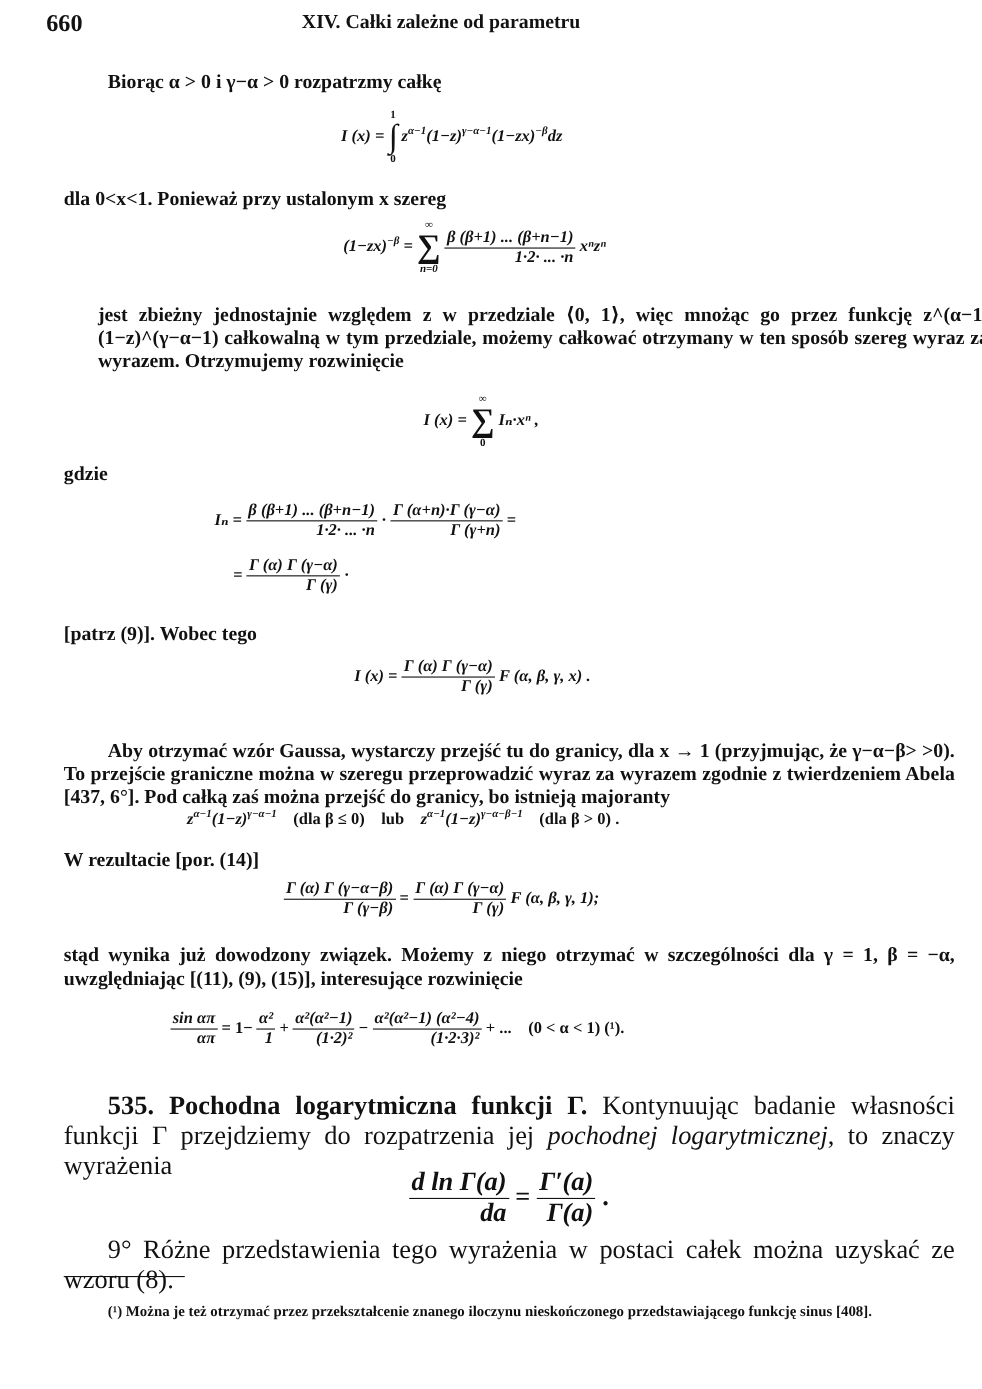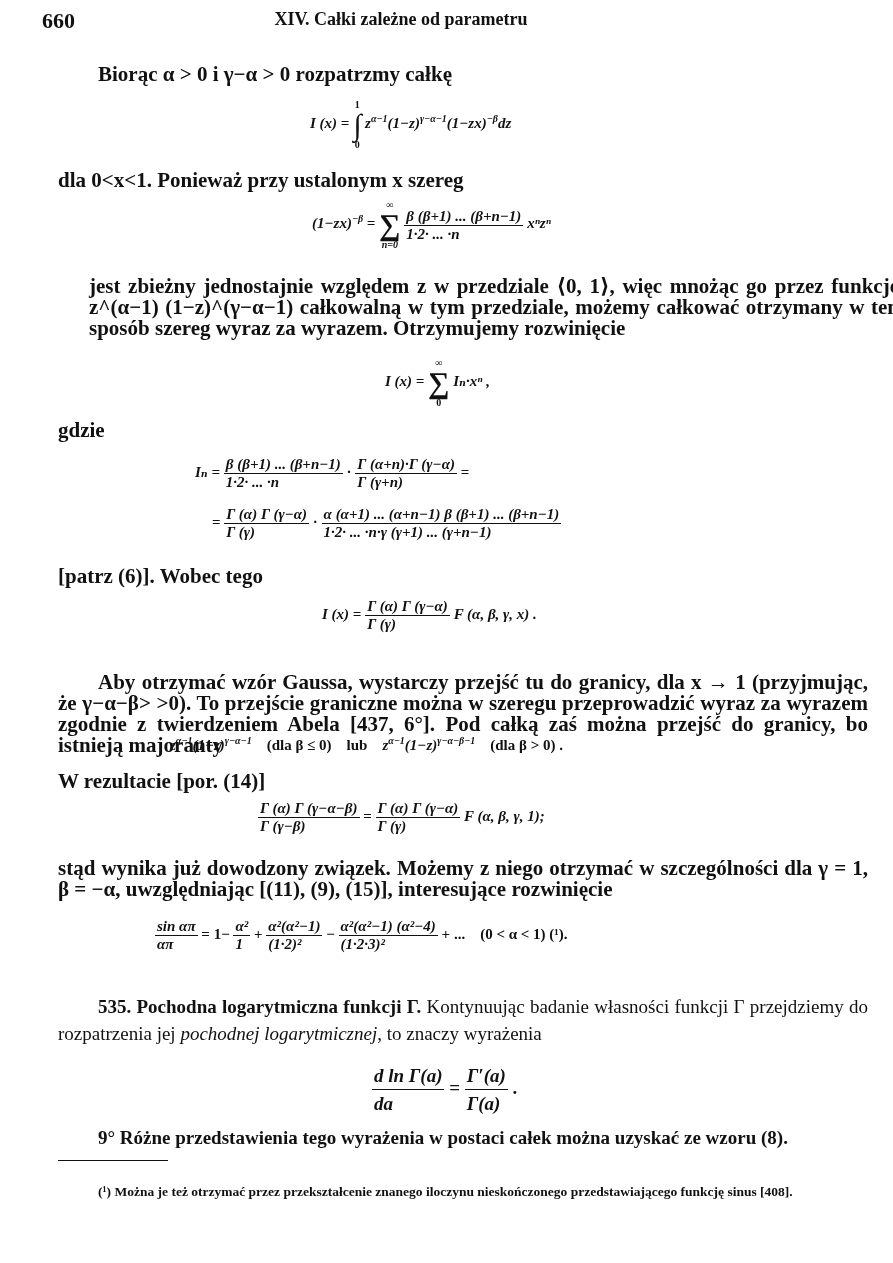--- a/index.html
+++ b/index.html
@@ -4,33 +4,33 @@
 <style>
   html, body { margin: 0; padding: 0; background: #ffffff; }
   body {
     width: 893px; height: 1263px; position: relative; overflow: hidden;
     font-family: "Liberation Serif", "DejaVu Serif", serif;
     color: #111; font-weight: bold;
   }
   .abs { position: absolute; }
   .hdr-num { left: 42px; top: 8px; font-size: 22px; }
   .hdr-title { left: 0; width: 802px; top: 9px; text-align: center; font-size: 18px; }
-  .para { position: absolute; left: 58px; width: 810px; font-size: 21px; line-height: 21px; text-align: justify; }
+  .para { position: absolute; left: 58px; width: 810px; font-size: 18px; line-height: 21px; text-align: justify; }
   .indent { text-indent: 40px; }
   .eq { position: absolute; font-size: 15px; white-space: nowrap; }
   .it { font-style: italic; text-align: center; }
   sup, sub { font-size: 10px; line-height: 0; }
-  .frac { display: inline-block; vertical-align: middle; text-align: left; }
+  .frac { display: inline-block; vertical-align: middle; text-align: right; }
   .frac .num { display: block; padding: 0 2px; border-bottom: 1.2px solid #111; }
   .frac .den { display: block; padding: 0 2px; }
   .bigop { display: inline-block; vertical-align: middle; text-align: center; line-height: 1; }
   .bigop .top, .bigop .bot { display: block; font-size: 10px; }
   .bigop .sym { display: block; font-size: 30px; line-height: 30px; }
   .intsym { font-size: 30px; line-height: 30px; font-style: italic; }
-  .big { font-size: 19px; line-height: 27px; }
+  .big { font-size: 24px; line-height: 27px; }
   .sec-head { font-weight: bold; }
   .rule { position: absolute; left: 58px; top: 1160px; width: 110px; height: 0; border-top: 1.5px solid #111; }
   .foot { position: absolute; left: 58px; width: 810px; font-size: 13.5px; line-height: 19px; text-align: justify; }
 </style>
 </head>
 <body>
 
 <div class="abs hdr-num">660</div>
 <div class="abs hdr-title">XIV. Całki zależne od parametru</div>
 
@@ -90,27 +90,23 @@
   =
 </div>
 
 <div class="eq" style="left:212px; top:506px;">
   =
   <span class="frac it">
     <span class="num">Γ (α) Γ (γ−α)</span>
     <span class="den">Γ (γ)</span>
   </span>
   ·
-  <span class="frac it">
-    <span class="num">α (α+1) ... (α+n−1) β (β+1) ... (β+n−1)</span>
-    <span class="den">1·2· ... ·n·γ (γ+1) ... (γ+n−1)</span>
-  </span>
 </div>
 
-<div class="para" style="top:566px;">[patrz (6)]. Wobec tego</div>
+<div class="para" style="top:566px;">[patrz (9)]. Wobec tego</div>
 
 <div class="eq" style="left:322px; top:598px;">
   <span class="it">I (x) =</span>
   <span class="frac it">
     <span class="num">Γ (α) Γ (γ−α)</span>
     <span class="den">Γ (γ)</span>
   </span>
   <span class="it">F (α, β, γ, x) .</span>
 </div>
 
@@ -175,16 +171,16 @@
     <span class="den">da</span>
   </span>
   =
   <span class="frac it">
     <span class="num">Γ′(a)</span>
     <span class="den">Γ(a)</span>
   </span>
   .
 </div>
 
-<div class="para indent big" style="top:1124px; font-weight:bold;">9° Różne przedstawienia tego wyrażenia w postaci całek można uzyskać ze wzoru (8).</div>
+<div class="para indent big" style="top:1124px; font-weight:normal;">9° Różne przedstawienia tego wyrażenia w postaci całek można uzyskać ze wzoru (8).</div>
 
 <div class="rule"></div>
 <div class="foot indent" style="top:1182px;">(¹) Można je też otrzymać przez przekształcenie znanego iloczynu nieskończonego przedstawiającego funkcję sinus [408].</div>
 
 </body></html>

